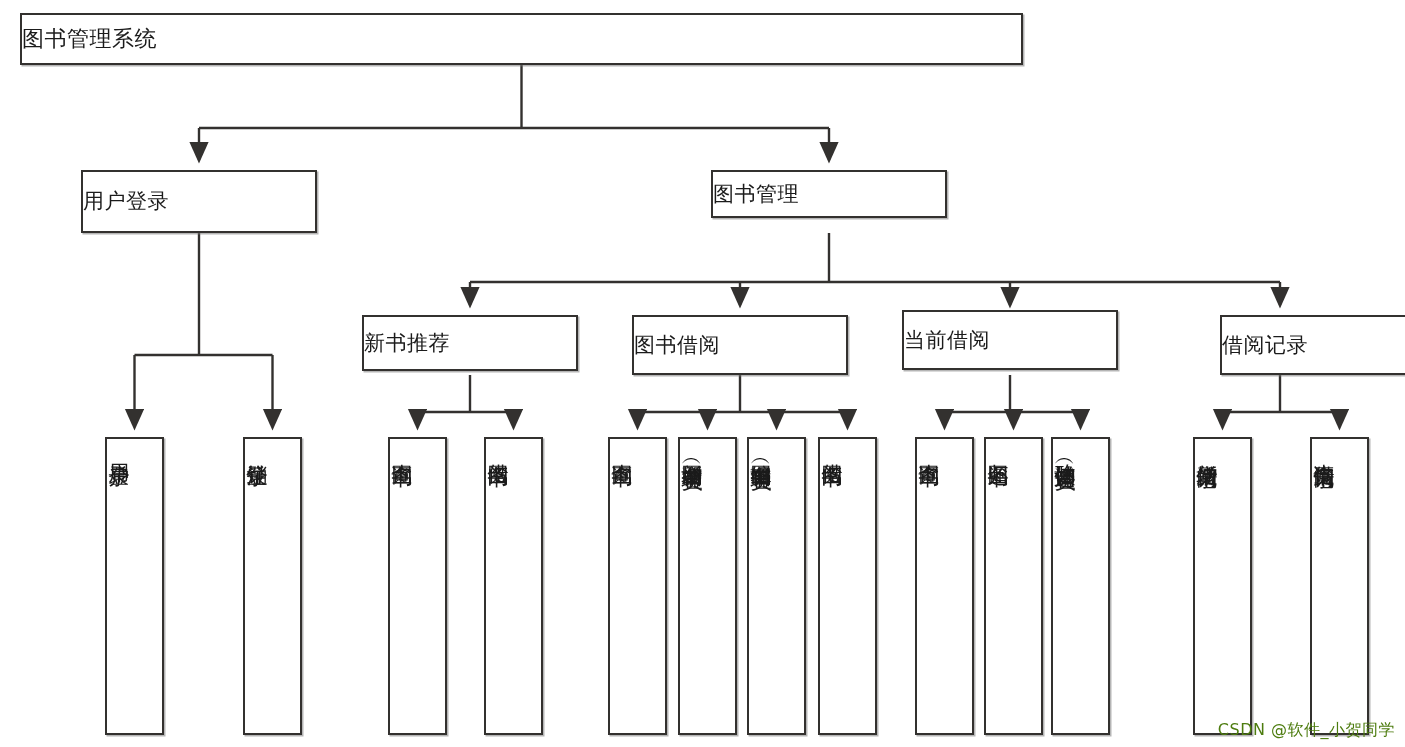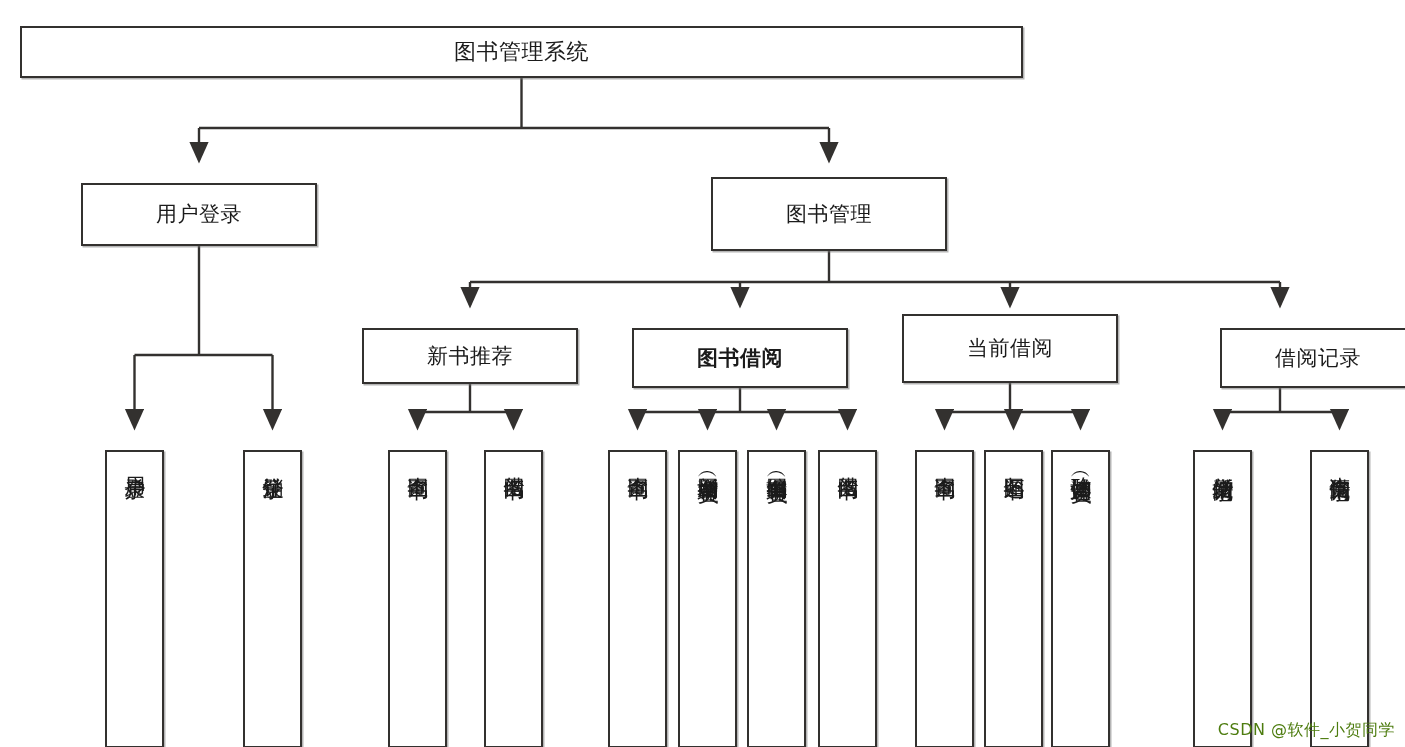--- a/index.html
+++ b/index.html
@@ -23,23 +23,21 @@
     height: 747px;
     pointer-events: none;
   }
   .node {
     position: absolute;
     box-sizing: border-box;
     background: #ffffff;
     border: 2px solid #33312f;
     display: flex;
     align-items: center;
-    justify-content: center;
     box-shadow: 1.5px 1.5px 0 rgba(120,120,120,0.55);
-    margin-top: 13px;
   }
   .node .label {
     color: #1b1b1b;
     font-size: 21px;
     line-height: 1.18;
     letter-spacing: 0.5px;
     white-space: nowrap;
     text-align: center;
   }
   .node.root .label { font-size: 22px; }
@@ -112,30 +110,30 @@
       </g>
   </svg>
 
   <div id="node-layer">
       <div class="node root" style="left: 20px; top: 13px; width: 1003px; height: 52px;">
         <span class="label">图书管理系统</span>
       </div>
       <div class="node" style="left: 81px; top: 170px; width: 236px; height: 63px;">
         <span class="label">用户登录</span>
       </div>
-      <div class="node" style="left: 711px; top: 164px; width: 236px; height: 74px;">
+      <div class="node" style="left: 711px; top: 170px; width: 236px; height: 48px;">
         <span class="label">图书管理</span>
       </div>
       <div class="node" style="left: 362px; top: 315px; width: 216px; height: 56px;">
         <span class="label">新书推荐</span>
       </div>
-      <div class="node" style="left: 632px; top: 315px; width: 216px; height: 60px; font-weight: bold;">
+      <div class="node" style="left: 632px; top: 315px; width: 216px; height: 60px;">
         <span class="label">图书借阅</span>
       </div>
-      <div class="node" style="left: 902px; top: 301px; width: 216px; height: 69px;">
+      <div class="node" style="left: 902px; top: 310px; width: 216px; height: 60px;">
         <span class="label">当前借阅</span>
       </div>
       <div class="node" style="left: 1220px; top: 315px; width: 196px; height: 60px;">
         <span class="label">借阅记录</span>
       </div>
       <div class="node vertical" style="left: 105px; top: 437px; width: 59px; height: 298px;">
         <span class="label">用户登录</span>
       </div>
       <div class="node vertical" style="left: 243px; top: 437px; width: 59px; height: 298px;">
         <span class="label">注销登录</span>

